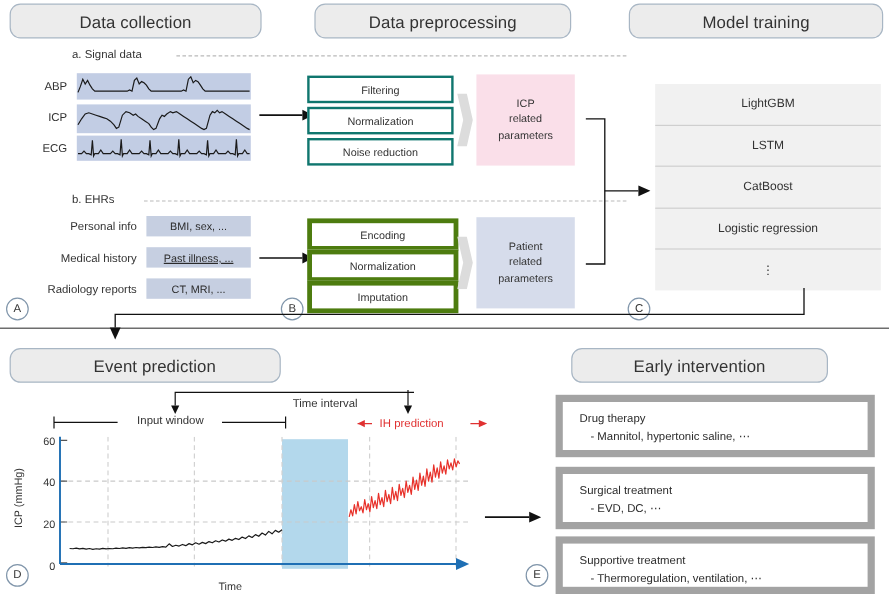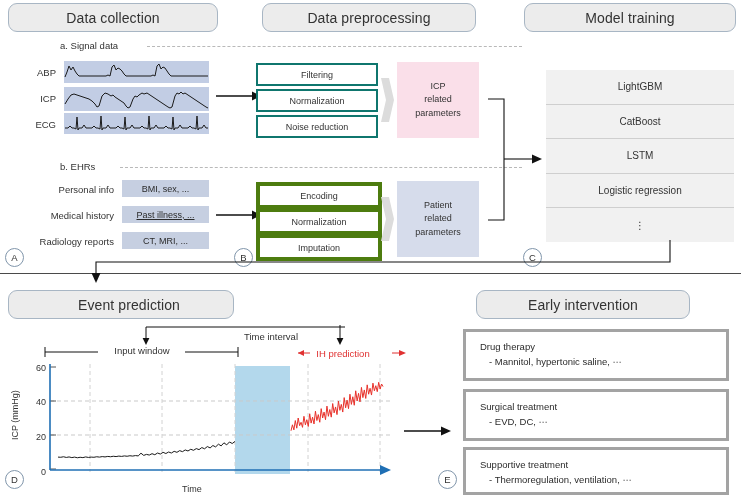--- a/index.html
+++ b/index.html
@@ -78,21 +78,21 @@
   .modelrow{
     flex:1;
     display:flex;align-items:center;justify-content:center;
     font-size:10px;color:#333;
     border-top:1px solid #cfcfcf;
   }
   .modelrow:first-child{border-top:none;}
 
   
   .card{
-    border:3px solid #a3a3a3;
+    border:6px solid #a3a3a3;
     background:#fff;
     padding:8px 0 0 14px;
     box-sizing:border-box;
   }
   .card .ttl{font-size:9.5px;color:#2b2b2b;line-height:1.5;}
   .card .sub{font-size:9.5px;color:#2b2b2b;line-height:1.6;padding-left:9px;}
 
   
   .letter{
     width:17px;height:17px;border-radius:50%;
@@ -249,24 +249,24 @@
       <line x1="16" y1="65" x2="44" y2="65" stroke="#111" stroke-width="1.1"></line>
       <polygon points="44,60.5 54,65 44,69.5" fill="#111"></polygon>
     </svg>
   </div>
 
   <div class="abs modelpanel" style="left:546px;top:70px;width:188px;height:172px;">
     <div class="modelrow">
       <span>LightGBM</span>
       </div>
     <div class="modelrow">
-      <span>CatBoost</span>
+      <span>LSTM</span>
       </div>
     <div class="modelrow">
-      <span>LSTM</span>
+      <span>CatBoost</span>
       </div>
     <div class="modelrow">
       <span>Logistic regression</span>
       </div>
     <div class="modelrow">
       <span>⋮</span>
       </div>
   </div>
 
   <div class="abs letter" style="left:5px;top:248px;">

